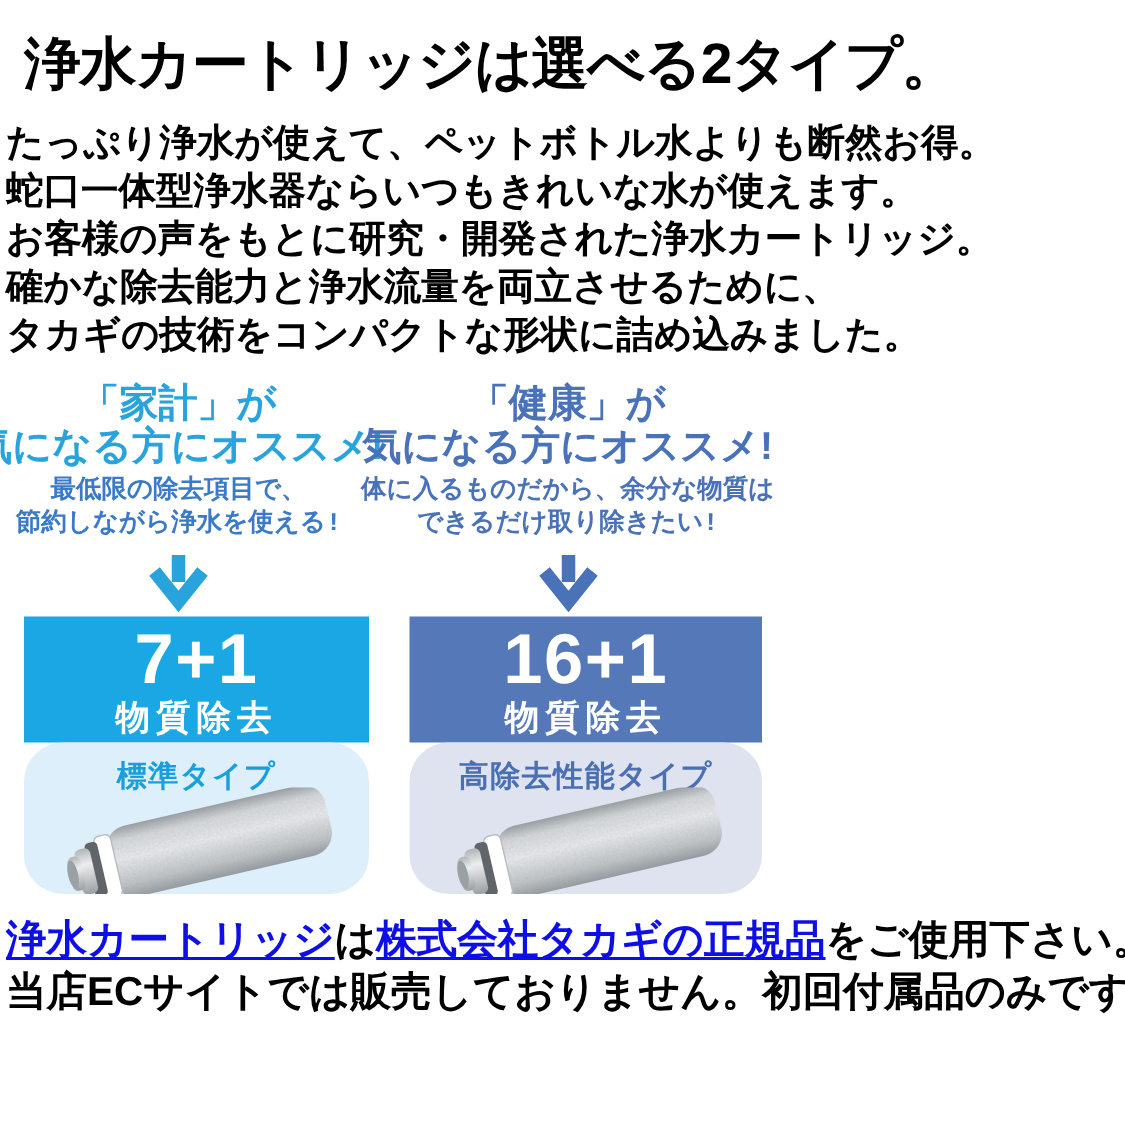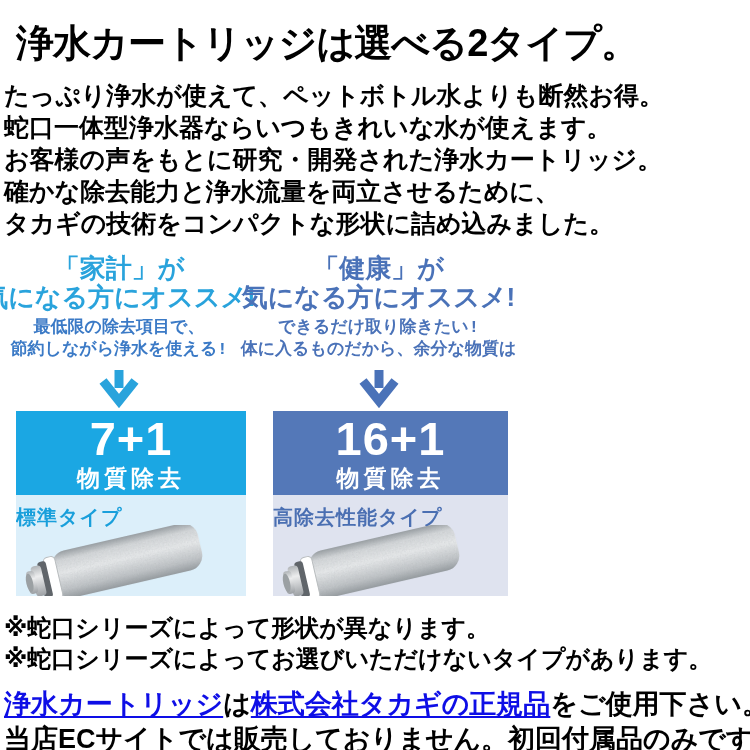--- a/index.html
+++ b/index.html
@@ -33,21 +33,21 @@
   .arrow{margin-top:7px;height:40px;}
   .col-standard .arrow{color:var(--standard-heading);}
   .col-high .arrow{color:var(--high-sub);}
 
   .card{margin-top:3px;width:100%;padding-left:24px;}
   .card-header{height:84px;text-align:center;color:#fff;overflow:hidden;}
   .col-standard .card-header{background:var(--standard-accent);}
   .col-high .card-header{background:var(--high-accent);}
   .badge-number{font-size:47px;font-weight:bold;line-height:52px;margin-top:2px;letter-spacing:1px;}
   .badge-label{font-size:23px;font-weight:bold;line-height:26px;letter-spacing:4px;}
-  .card-body{height:101px;overflow:hidden;}
+  .card-body{height:101px;text-align:center;overflow:hidden;border-radius:26px;}
   .col-standard .card-body{background:var(--standard-body-bg);}
   .col-high .card-body{background:var(--high-body-bg);}
   .type-label{padding-top:9px;font-size:20px;font-weight:bold;letter-spacing:1px;}
   .col-standard .type-label{color:var(--standard-label);}
   .col-high .type-label{color:var(--high-label);}
   .cartridge{margin-top:-6px;}
 
   .notes{margin-top:16px;font-size:24px;font-weight:bold;line-height:31px;}
   .notes div{white-space:nowrap;}
 
@@ -135,22 +135,22 @@
         </div>
       </div>
     </section>
 
     <section class="col col-high">
       <div class="rec-head">
         <div>「健康」が</div>
         <div>気になる方にオススメ!</div>
       </div>
       <div class="rec-sub">
+        <div>体に入るものだから、余分な物質は</div>
         <div>できるだけ取り除きたい!</div>
-        <div>体に入るものだから、余分な物質は</div>
       </div>
       <div class="arrow">
         <svg width="44" height="40" viewBox="0 0 44 40">
           <path d="M22 2 L22 20" stroke="currentColor" stroke-width="9" fill="none"></path>
           <path d="M6 13 L22 33 L38 13" stroke="currentColor" stroke-width="9" fill="none"></path>
         </svg>
       </div>
       <div class="card">
         <div class="card-header">
           <div class="badge-number">16+1</div>
@@ -170,23 +170,19 @@
                 <ellipse cx="12" cy="40" rx="3.5" ry="10" fill="#9ba0a3"></ellipse>
               </g>
             </svg>
           </div>
         </div>
       </div>
     </section>
 
   </div>
 
-  <div class="notes">
-    <div>※蛇口シリーズによって形状が異なります。</div>
-    <div>※蛇口シリーズによってお選びいただけないタイプがあります。</div>
-  </div>
 
   <div class="footer">
     <div><a>浄水カートリッジ</a><span>は</span><a>株式会社タカギの正規品</a><span>をご使用下さい。</span></div>
     <div>当店ECサイトでは販売しておりません。初回付属品のみです。</div>
   </div>
 
 </div>
 
 </body></html>

